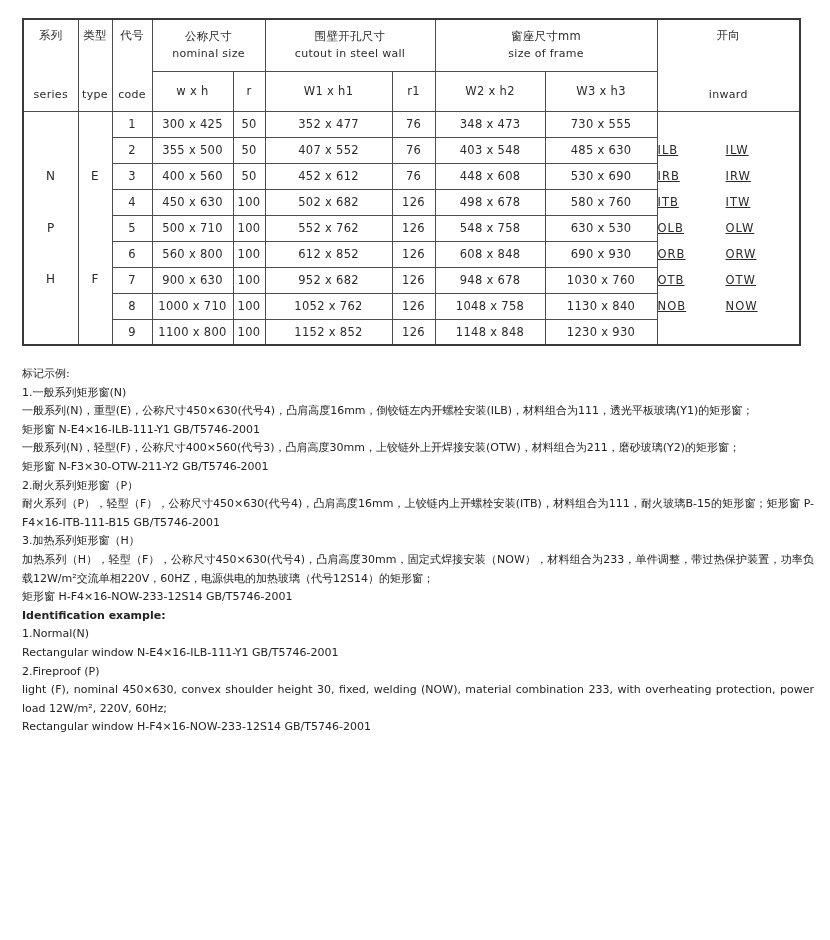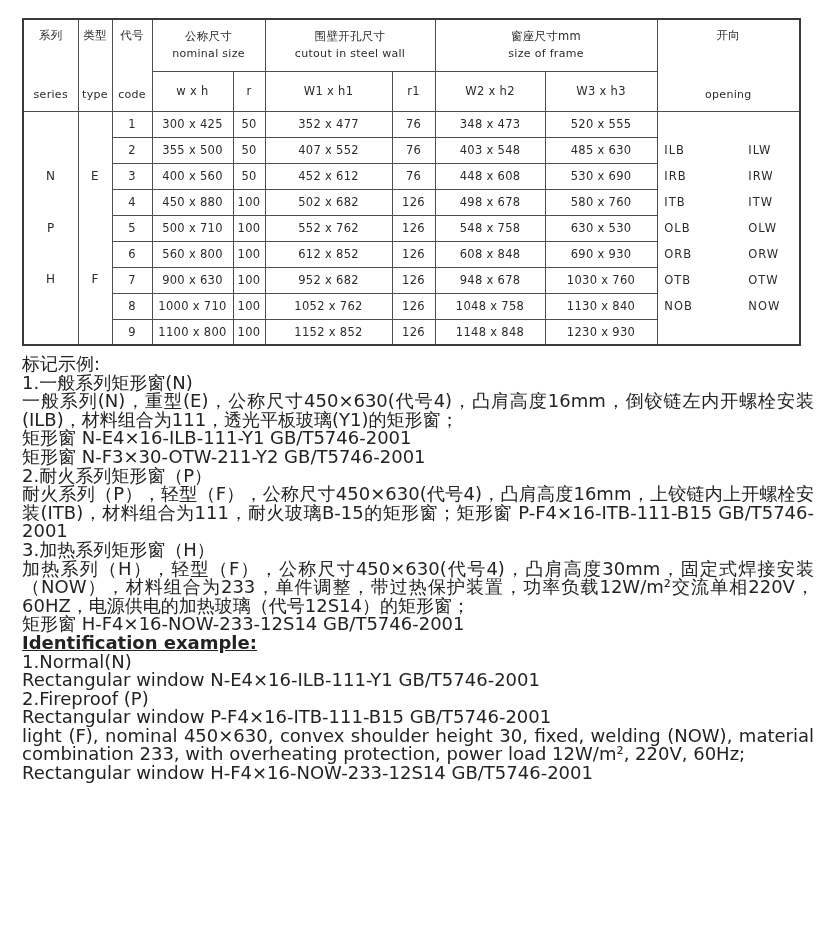--- a/index.html
+++ b/index.html
@@ -69,44 +69,44 @@
   .pos-h, .pos-f { top: 72.2%; }
 
   .open-grid {
     display: flex;
     flex-direction: column;
     justify-content: center;
     height: 100%;
   }
   .open-row {
     display: flex;
-    justify-content: center;
-    gap: 40px;
+    gap: 24px;
     line-height: 26px;
+    text-decoration: underline;
   }
   .open-row span {
     display: inline-block;
     width: 44px;
     text-align: left;
     letter-spacing: 1px;
     font-size: 11.5px;
   }
 
   
   .notes {
-    margin-top: 9px;
+    margin-top: 19px;
     width: 792px;
-    font-size: 18px;
+    font-size: 11px;
     line-height: 18.6px;
   }
   .notes p {
     margin: 0;
     text-align: justify;
   }
-  .notes p.en-head { font-weight: bold; text-decoration: underline; }
+  .notes p.en-head { font-weight: bold; }
 </style>
 </head>
 <body>
 
 <div class="page">
 
   <table class="spec">
     <colgroup>
       <col style="width:55px">
         <col style="width:34px">
@@ -153,21 +153,21 @@
         </th>
         <th colspan="2">
           <div class="two-line">
             <span class="zh">窗座尺寸mm</span>
             <span class="en">size of frame</span>
           </div>
         </th>
         <th rowspan="2">
           <div class="span-head">
             <span class="zh">开向</span>
-            <span class="en">opening</span>
+            <span class="en">inward</span>
           </div>
         </th>
       </tr>
       <tr class="hrow2">
         <th>w x h</th>
         <th>r</th>
         <th>W1 x h1</th>
         <th>r1</th>
         <th>W2 x h2</th>
         <th>W3 x h3</th>
@@ -183,21 +183,21 @@
         <td rowspan="9" class="merge-cell">
           <span class="pos-letter pos-e">E</span>
           <span class="pos-letter pos-f">F</span>
         </td>
         <td>1</td>
         <td>300 x 425</td>
         <td>50</td>
         <td>352 x 477</td>
         <td>76</td>
         <td>348 x 473</td>
-        <td>520 x 555</td>
+        <td>730 x 555</td>
         <td rowspan="9">
           <div class="open-grid">
             <div class="open-row">
               <span>ILB</span>
               <span>ILW</span>
             </div>
             <div class="open-row">
               <span>IRB</span>
               <span>IRW</span>
             </div>
@@ -237,21 +237,21 @@
         <td>3</td>
         <td>400 x 560</td>
         <td>50</td>
         <td>452 x 612</td>
         <td>76</td>
         <td>448 x 608</td>
         <td>530 x 690</td>
       </tr>
       <tr>
         <td>4</td>
-        <td>450 x 880</td>
+        <td>450 x 630</td>
         <td>100</td>
         <td>502 x 682</td>
         <td>126</td>
         <td>498 x 678</td>
         <td>580 x 760</td>
       </tr>
       <tr>
         <td>5</td>
         <td>500 x 710</td>
         <td>100</td>
@@ -297,28 +297,28 @@
         <td>1230 x 930</td>
       </tr>
     </tbody>
   </table>
 
   <div class="notes">
     <p>标记示例:</p>
     <p>1.一般系列矩形窗(N)</p>
     <p>一般系列(N)，重型(E)，公称尺寸450×630(代号4)，凸肩高度16mm，倒铰链左内开螺栓安装(ILB)，材料组合为111，透光平板玻璃(Y1)的矩形窗；</p>
     <p>矩形窗 N-E4×16-ILB-111-Y1 GB/T5746-2001</p>
+    <p>一般系列(N)，轻型(F)，公称尺寸400×560(代号3)，凸肩高度30mm，上铰链外上开焊接安装(OTW)，材料组合为211，磨砂玻璃(Y2)的矩形窗；</p>
     <p>矩形窗 N-F3×30-OTW-211-Y2 GB/T5746-2001</p>
     <p>2.耐火系列矩形窗（P）</p>
     <p>耐火系列（P），轻型（F），公称尺寸450×630(代号4)，凸肩高度16mm，上铰链内上开螺栓安装(ITB)，材料组合为111，耐火玻璃B-15的矩形窗；矩形窗 P-F4×16-ITB-111-B15 GB/T5746-2001</p>
     <p>3.加热系列矩形窗（H）</p>
     <p>加热系列（H），轻型（F），公称尺寸450×630(代号4)，凸肩高度30mm，固定式焊接安装（NOW），材料组合为233，单件调整，带过热保护装置，功率负载12W/m²交流单相220V，60HZ，电源供电的加热玻璃（代号12S14）的矩形窗；</p>
     <p>矩形窗 H-F4×16-NOW-233-12S14 GB/T5746-2001</p>
     <p class="en-head">Identification example:</p>
     <p>1.Normal(N)</p>
     <p>Rectangular window N-E4×16-ILB-111-Y1 GB/T5746-2001</p>
     <p>2.Fireproof (P)</p>
-    <p>Rectangular window P-F4×16-ITB-111-B15 GB/T5746-2001</p>
     <p>light (F), nominal 450×630, convex shoulder height 30, fixed, welding (NOW), material combination 233, with overheating protection, power load 12W/m², 220V, 60Hz;</p>
     <p>Rectangular window H-F4×16-NOW-233-12S14 GB/T5746-2001</p>
   </div>
 
 </div>
 
 </body></html>

